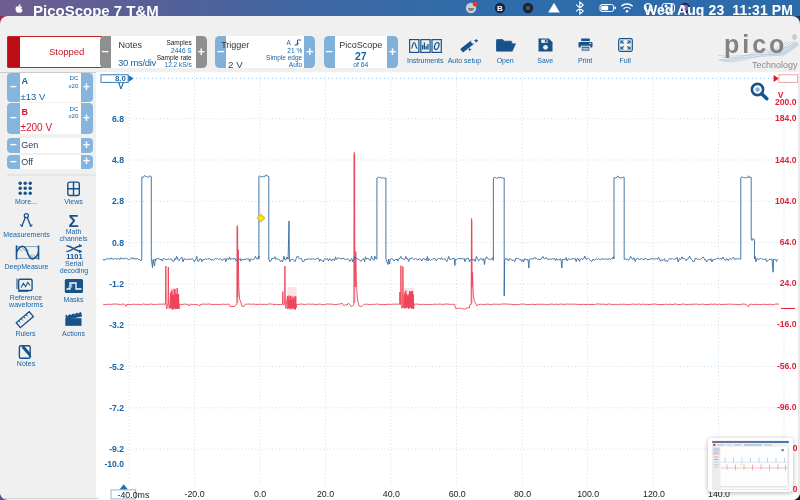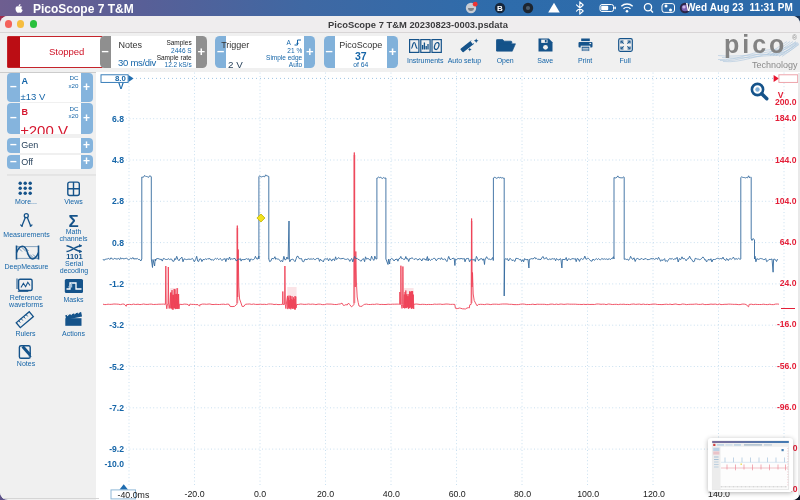--- a/index.html
+++ b/index.html
@@ -1,20 +1,20 @@
 <!DOCTYPE html>
 <html><head><meta charset="utf-8"><title>PicoScope 7 T&amp;M</title>
 <style>
 *{margin:0;padding:0;box-sizing:border-box;font-family:"Liberation Sans",sans-serif;}
 html,body{width:800px;height:500px;overflow:hidden;}
 body{position:relative;background:linear-gradient(115deg,#a2294a 0%,#6a4a7e 16%,#2e6cab 45%,#1c3f66 72%,#0d1626 100%);}
 .abs{position:absolute;}
 #menubar{left:0;top:0;width:800px;height:15.5px;background:linear-gradient(90deg,#6e5e90 0%,#585f97 18%,#3f68a3 38%,#2e6cab 62%,#2c6aa9 100%);color:#fff;}
-#appname{left:33px;top:2px;font-size:12px;font-weight:bold;color:#fff;}
-#clock{right:7px;top:2.2px;font-size:10px;font-weight:600;color:#fff;letter-spacing:.1px;}
+#appname{left:33px;top:2px;font-size:15px;font-weight:bold;color:#fff;}
+#clock{right:7px;top:2.2px;font-size:14px;font-weight:600;color:#fff;letter-spacing:.1px;}
 #window{left:0;top:15.5px;width:800px;height:484.5px;background:#f0f0f0;border-radius:8px;overflow:hidden;}
 #titlebar{left:0;top:0;width:800px;height:17px;background:#efedee;border-bottom:1px solid #d8d5d6;}
 .tl{width:7.6px;height:7.6px;border-radius:50%;top:4.6px;}
 #wtitle{left:0;top:3.2px;width:836px;text-align:center;font-size:9.4px;font-weight:bold;color:#3c3c3e;}
 #toolbar{left:0;top:17px;width:800px;height:40.2px;background:#f0f0f0;border-bottom:1px solid #cccccc;}
 .tbtxt{font-size:9px;color:#333;}
 #sidebar{left:0;top:57.2px;width:102px;height:426px;background:#f0f0f0;}
 #plotwrap{left:96px;top:56.7px;width:704px;height:428px;background:#fff;}
 .panellbl{font-size:7px;color:#1565a8;text-align:center;line-height:1.02;}
 #rightstrip{left:797.5px;top:57.5px;width:2.5px;height:425px;background:#e9e9e9;}
@@ -47,26 +47,20 @@
 <rect x="202" y="2.6" width="12.5" height="8.8" rx="2.4" fill="none" stroke="#fff" stroke-width="1"></rect>
 <circle cx="206" cy="5" r="1.5" fill="#fff"></circle>
       <circle cx="210.5" cy="9" r="1.5" fill="#fff"></circle>
 <circle cx="225" cy="7" r="5.2" fill="#2a2547"></circle>
       <circle cx="225" cy="7" r="3.3" fill="#7a5fae"></circle>
       <circle cx="224" cy="6" r="1.6" fill="#c9b7e8"></circle>
 </svg>
     <div id="clock" class="abs">Wed Aug 23&nbsp;&nbsp;11:31 PM</div>
   </div>
 <div id="window" class="abs">
-<div id="titlebar" class="abs">
-<div class="tl abs" style="left:4.8px;background:#f4625b"></div>
-<div class="tl abs" style="left:16.9px;background:#f6bd3f"></div>
-<div class="tl abs" style="left:29.7px;background:#2ac03d"></div>
-<div id="wtitle" class="abs">PicoScope 7 T&amp;M 20230823-0003.psdata</div>
-</div>
 <div id="toolbar" class="abs">
 <div class="abs" style="left:7.2px;top:3.7px;width:107px;height:31.5px;background:#fff;border:1.3px solid #c5242b;border-radius:1px;overflow:hidden">
 <div class="abs" style="left:-0.5px;top:-0.5px;width:12.3px;height:32px;background:#bb0d14"></div>
 <div class="abs" style="left:12px;top:0;right:0;text-align:center;line-height:29px;font-size:9.5px;color:#cf1125">Stopped</div>
 </div>
 <div class="abs" style="left:99.7px;top:3.3px;width:107px;height:32.4px;border-radius:4.5px;background:#fff;overflow:hidden">
 <div class="abs" style="left:0;top:0;width:11px;height:32.4px;background:#8f8f8f"></div>
 <div class="abs" style="right:0;top:0;width:11px;height:32.4px;background:#8f8f8f"></div>
 <div class="abs" style="left:0;top:0;width:11px;height:32.4px;color:#fff;font-size:13px;text-align:center;line-height:30px;font-weight:bold">–</div>
 <div class="abs" style="right:0;top:0;width:11px;height:32.4px;color:#fff;font-size:13px;text-align:center;line-height:31px;font-weight:bold">+</div>
@@ -88,21 +82,21 @@
             <path d="M3.5 2.8 l-1.4 1.9 l2.8 0 z" fill="#1565a8"></path>
           </svg><br>21 %<br>Simple edge<br>Auto</div>
       </div>
 <div class="abs" style="left:323.7px;top:3.3px;width:74.3px;height:32.4px;border-radius:4.5px;background:#fff;overflow:hidden">
 <div class="abs" style="left:0;top:0;width:11px;height:32.4px;background:#81b1da"></div>
 <div class="abs" style="right:0;top:0;width:11px;height:32.4px;background:#81b1da"></div>
 <div class="abs" style="left:0;top:0;width:11px;height:32.4px;color:#fff;font-size:13px;text-align:center;line-height:30px;font-weight:bold">–</div>
 <div class="abs" style="right:0;top:0;width:11px;height:32.4px;color:#fff;font-size:13px;text-align:center;line-height:31px;font-weight:bold">+</div>
 
 <div class="abs tbtxt" style="left:0;top:4.2px;width:74.3px;text-align:center">PicoScope</div>
-<div class="abs" style="left:0;top:14.2px;width:74.3px;text-align:center;font-size:10.5px;font-weight:bold;color:#1565a8">37</div>
+<div class="abs" style="left:0;top:14.2px;width:74.3px;text-align:center;font-size:10.5px;font-weight:bold;color:#1565a8">27</div>
 <div class="abs" style="left:0;top:25.2px;width:74.3px;text-align:center;font-size:6.8px;color:#1565a8">of 64</div>
       </div>
 <svg class="abs" style="left:408.9px;top:6px" width="33" height="14" viewBox="0 0 33 14">
 <rect x="0.6" y="0.6" width="9.3" height="12.8" fill="none" stroke="#15538a" stroke-width="1.2"></rect>
 <path d="M2.2 9.5 C3.5 9.5 3.5 3.5 5.2 3.5 C6.8 3.5 6.6 9.5 8.4 9.5" stroke="#15538a" stroke-width="1.2" fill="none"></path>
 <rect x="11.8" y="0.6" width="9.3" height="12.8" fill="none" stroke="#15538a" stroke-width="1.2"></rect>
 <path d="M13.6 10.5 V6 M15.4 10.5 V3.4 M17.2 10.5 V7 M19 10.5 V5" stroke="#15538a" stroke-width="1.3"></path>
 <rect x="23" y="0.6" width="9.3" height="12.8" fill="none" stroke="#15538a" stroke-width="1.2"></rect>
 <ellipse cx="27.7" cy="7" rx="2.1" ry="3.6" fill="none" stroke="#15538a" stroke-width="1.2" transform="rotate(18 27.7 7)"></ellipse>
 </svg>
@@ -162,21 +156,21 @@
 <div class="abs" style="right:0;top:0;width:12px;height:29.5px;background:#85b4dd;color:#fff;font-size:12px;font-weight:bold;text-align:center;line-height:28.5px">+</div>
 <div class="abs" style="left:14.5px;top:3.4px;font-size:9px;font-weight:bold;color:#1565a8">A</div>
 <div class="abs" style="right:14px;top:1.8px;font-size:6.2px;color:#1565a8;text-align:right;line-height:1.15">DC<br>x20</div>
 <div class="abs" style="left:13.5px;top:18.3px;font-size:9.5px;color:#1565a8">±13 V</div>
       </div>
 <div class="abs" style="left:7px;top:30.7px;width:85.5px;height:31.1px;border-radius:4px;background:#fff;overflow:hidden">
 <div class="abs" style="left:0;top:0;width:12.5px;height:31.1px;background:#85b4dd;color:#fff;font-size:12px;font-weight:bold;text-align:center;line-height:29.1px">–</div>
 <div class="abs" style="right:0;top:0;width:12px;height:31.1px;background:#85b4dd;color:#fff;font-size:12px;font-weight:bold;text-align:center;line-height:30.1px">+</div>
 <div class="abs" style="left:14.5px;top:3.4px;font-size:9px;font-weight:bold;color:#d6172f">B</div>
 <div class="abs" style="right:14px;top:1.8px;font-size:6.2px;color:#1565a8;text-align:right;line-height:1.15">DC<br>x20</div>
-<div class="abs" style="left:13.5px;top:18.3px;font-size:15px;color:#d6172f">±200 V</div>
+<div class="abs" style="left:13.5px;top:18.3px;font-size:10px;color:#d6172f">±200 V</div>
       </div>
 <div class="abs" style="left:7px;top:65px;width:85.5px;height:15.3px;border-radius:4px;background:#fff;overflow:hidden">
 <div class="abs" style="left:0;top:0;width:12.5px;height:15.3px;background:#85b4dd;color:#fff;font-size:12px;font-weight:bold;text-align:center;line-height:13.3px">–</div>
 <div class="abs" style="right:0;top:0;width:12px;height:15.3px;background:#85b4dd;color:#fff;font-size:12px;font-weight:bold;text-align:center;line-height:14.3px">+</div>
 <div class="abs" style="left:14.2px;top:0;font-size:9px;color:#29435c;line-height:15px">Gen</div>
       </div>
 <div class="abs" style="left:7px;top:82px;width:85.5px;height:14.7px;border-radius:4px;background:#fff;overflow:hidden">
 <div class="abs" style="left:0;top:0;width:12.5px;height:14.7px;background:#85b4dd;color:#fff;font-size:12px;font-weight:bold;text-align:center;line-height:12.7px">–</div>
 <div class="abs" style="right:0;top:0;width:12px;height:14.7px;background:#85b4dd;color:#fff;font-size:12px;font-weight:bold;text-align:center;line-height:13.7px">+</div>
 <div class="abs" style="left:14.2px;top:0;font-size:9px;color:#29435c;line-height:14.5px">Off</div>

